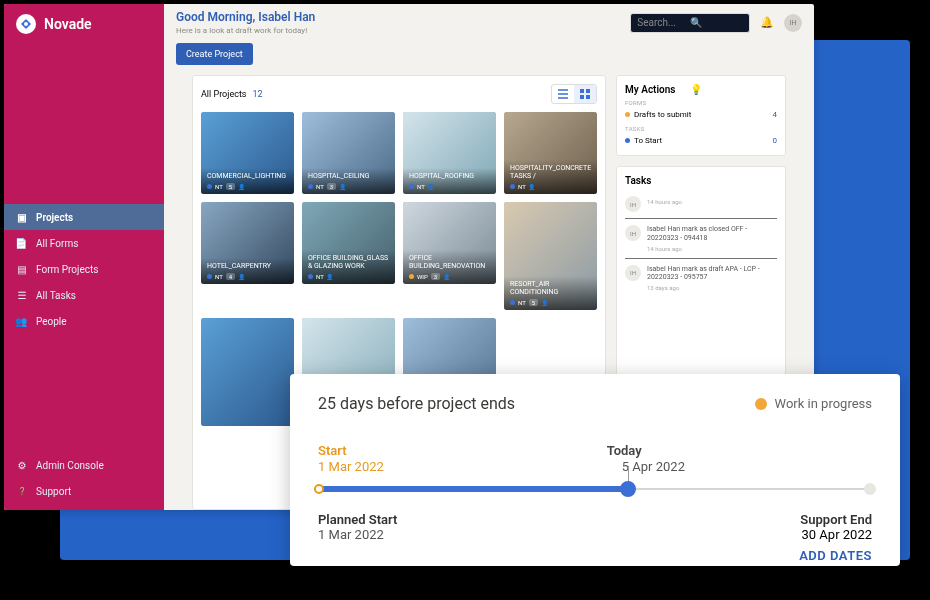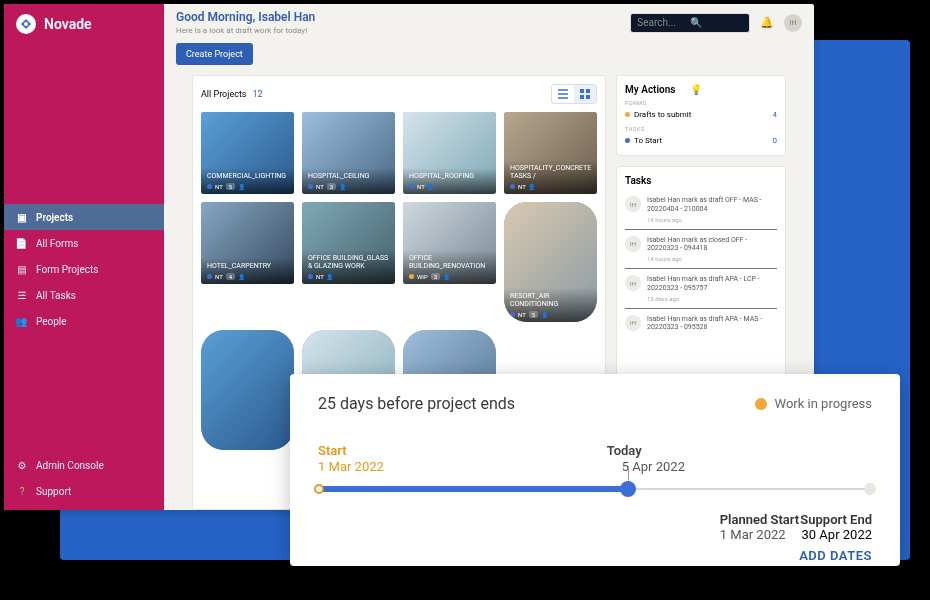--- a/index.html
+++ b/index.html
@@ -26,21 +26,21 @@
   .btn-primary { background: #2f5fb5; color:#fff; border:none; padding: 6px 10px; font-size: 9px; border-radius: 3px; margin: 6px 12px 10px 12px; align-self: flex-start; cursor:pointer; }
   .content-row { display:flex; gap:10px; padding: 0 28px; flex:1; overflow:hidden; }
   .projects-panel { flex:1; background:#fff; border:1px solid #e5e3de; border-radius:3px; padding:8px; display:flex; flex-direction:column; overflow:hidden;}
   .projects-header { display:flex; align-items:center; font-size:9px; margin-bottom:8px;}
   .projects-header .count { color:#2f5fb5; margin-left:6px; }
   .view-toggle { margin-left:auto; display:flex; border:1px solid #ddd; border-radius:3px; overflow:hidden; }
   .view-toggle div { width:22px; height:18px; display:flex; align-items:center; justify-content:center; }
   .view-toggle .grid { background:#eaf0fb; }
   .grid-cards { display:grid; grid-template-columns: repeat(4, 1fr); gap:8px; }
   .card { position:relative; height:82px; border-radius:3px; overflow:hidden; background:#8899aa; }
-  .card.tall { height: 120px; border-radius: 23px; }
+  .card.tall { height: 108px; }
   .card .thumb { position:absolute; inset:0; }
   .card .overlay { position:absolute; left:0; right:0; bottom:0; padding:4px 6px 4px 6px; background: linear-gradient(transparent, rgba(0,0,0,.65)); color:#fff; font-size:7px; line-height:1.2; }
   .card .meta { display:flex; align-items:center; gap:3px; margin-top:2px; font-size:6px; }
   .dot { width:5px; height:5px; border-radius:50%; display:inline-block; }
   .dot.amber { background:#f2a73b; }
   .dot.blue { background:#3b6fd6; }
   .pill { background:rgba(255,255,255,.25); padding:0 3px; border-radius:2px; }
   .side-col { width:170px; display:flex; flex-direction:column; gap:10px; }
   .panel { background:#fff; border:1px solid #e5e3de; border-radius:3px; padding:8px; font-size:8px; }
   .panel h4 { font-size:10px; font-weight:600; margin-bottom:4px; display:flex; align-items:center; gap:15px;}
@@ -67,21 +67,21 @@
   .tl-dates .d1 { color:#e79a1f; }
   .tl-dates .d2 { margin-left:238px; color:#555; }
   .track { position:relative; margin-top:10px; height:10px; }
   .track-line { position:absolute; top:4px; left:0; right:0; height:2px; background:#d6d6d2; }
   .track-fill { position:absolute; top:2px; left:0; width:310px; height:6px; background:#3b6fd6; border-radius:3px; }
   .knob { position:absolute; top:-3px; width:16px; height:16px; border-radius:50%; background:#3b6fd6; border:3px solid #3b6fd6; }
   .knob.start { left:-4px; width:10px; height:10px; top:0; background:#fff; border:2px solid #e79a1f; }
   .knob.today { left:302px; }
   .knob.end { right:-4px; width:12px; height:12px; top:-1px; background:#e8e6e0; border:2px solid #e8e6e0; }
   .today-tick { position:absolute; left:310px; top:-18px; width:1px; height:24px; background:#999; }
-  .tl-bottom { display:flex; justify-content:flex-end; margin-top:18px; font-size:13px; }
+  .tl-bottom { display:flex; justify-content:space-between; margin-top:18px; font-size:13px; }
   .tl-bottom .pl { color:#555; }
   .tl-bottom .pl b { color:#333; font-weight:600; display:block; }
   .tl-bottom .pr { text-align:right; }
   .add-dates { color:#2f5fb5; font-weight:600; font-size:13px; margin-top:6px; text-align:right; letter-spacing:.5px; }
   
   .bg1{background:linear-gradient(135deg,#cbd5df,#e6e1d8);} 
   .bg2{background:linear-gradient(135deg,#5aa0d6,#2c5a8f);} 
   .bg3{background:linear-gradient(135deg,#9fbedb,#4a6a88);} 
   .bg4{background:linear-gradient(135deg,#d4e4ec,#7fa8b5);} 
   .bg5{background:linear-gradient(135deg,#b8a890,#6c5f4d);} 
@@ -308,43 +308,35 @@
                 <span>To Start</span>
               </div>
             <span style="color:#2f5fb5">0</span>
           </div>
         </div>
         <div class="panel" style="flex:1;overflow:hidden">
           <h4>Tasks</h4>
           <div class="feed-item">
               <div class="feed-av">IH</div>
               <div>
-                <div class="feed-text">Isabel Han mark as draft OFF - MAS - 20220404 - 210004</div>
                 <div class="feed-time">14 hours ago</div>
               </div>
             </div>
           <div class="feed-item">
               <div class="feed-av">IH</div>
               <div>
                 <div class="feed-text">Isabel Han mark as closed OFF - 20220323 - 094418</div>
                 <div class="feed-time">14 hours ago</div>
               </div>
             </div>
           <div class="feed-item">
               <div class="feed-av">IH</div>
               <div>
                 <div class="feed-text">Isabel Han mark as draft APA - LCP - 20220323 - 095757</div>
                 <div class="feed-time">13 days ago</div>
-              </div>
-            </div>
-          <div class="feed-item">
-              <div class="feed-av">IH</div>
-              <div>
-                <div class="feed-text">Isabel Han mark as draft APA - MAS - 20220323 - 095528</div>
-                <div class="feed-time"></div>
               </div>
             </div>
         </div>
       </aside>
     </div>
   </main>
 </div>
 
 <div class="timeline-card">
   <div class="tl-header">

